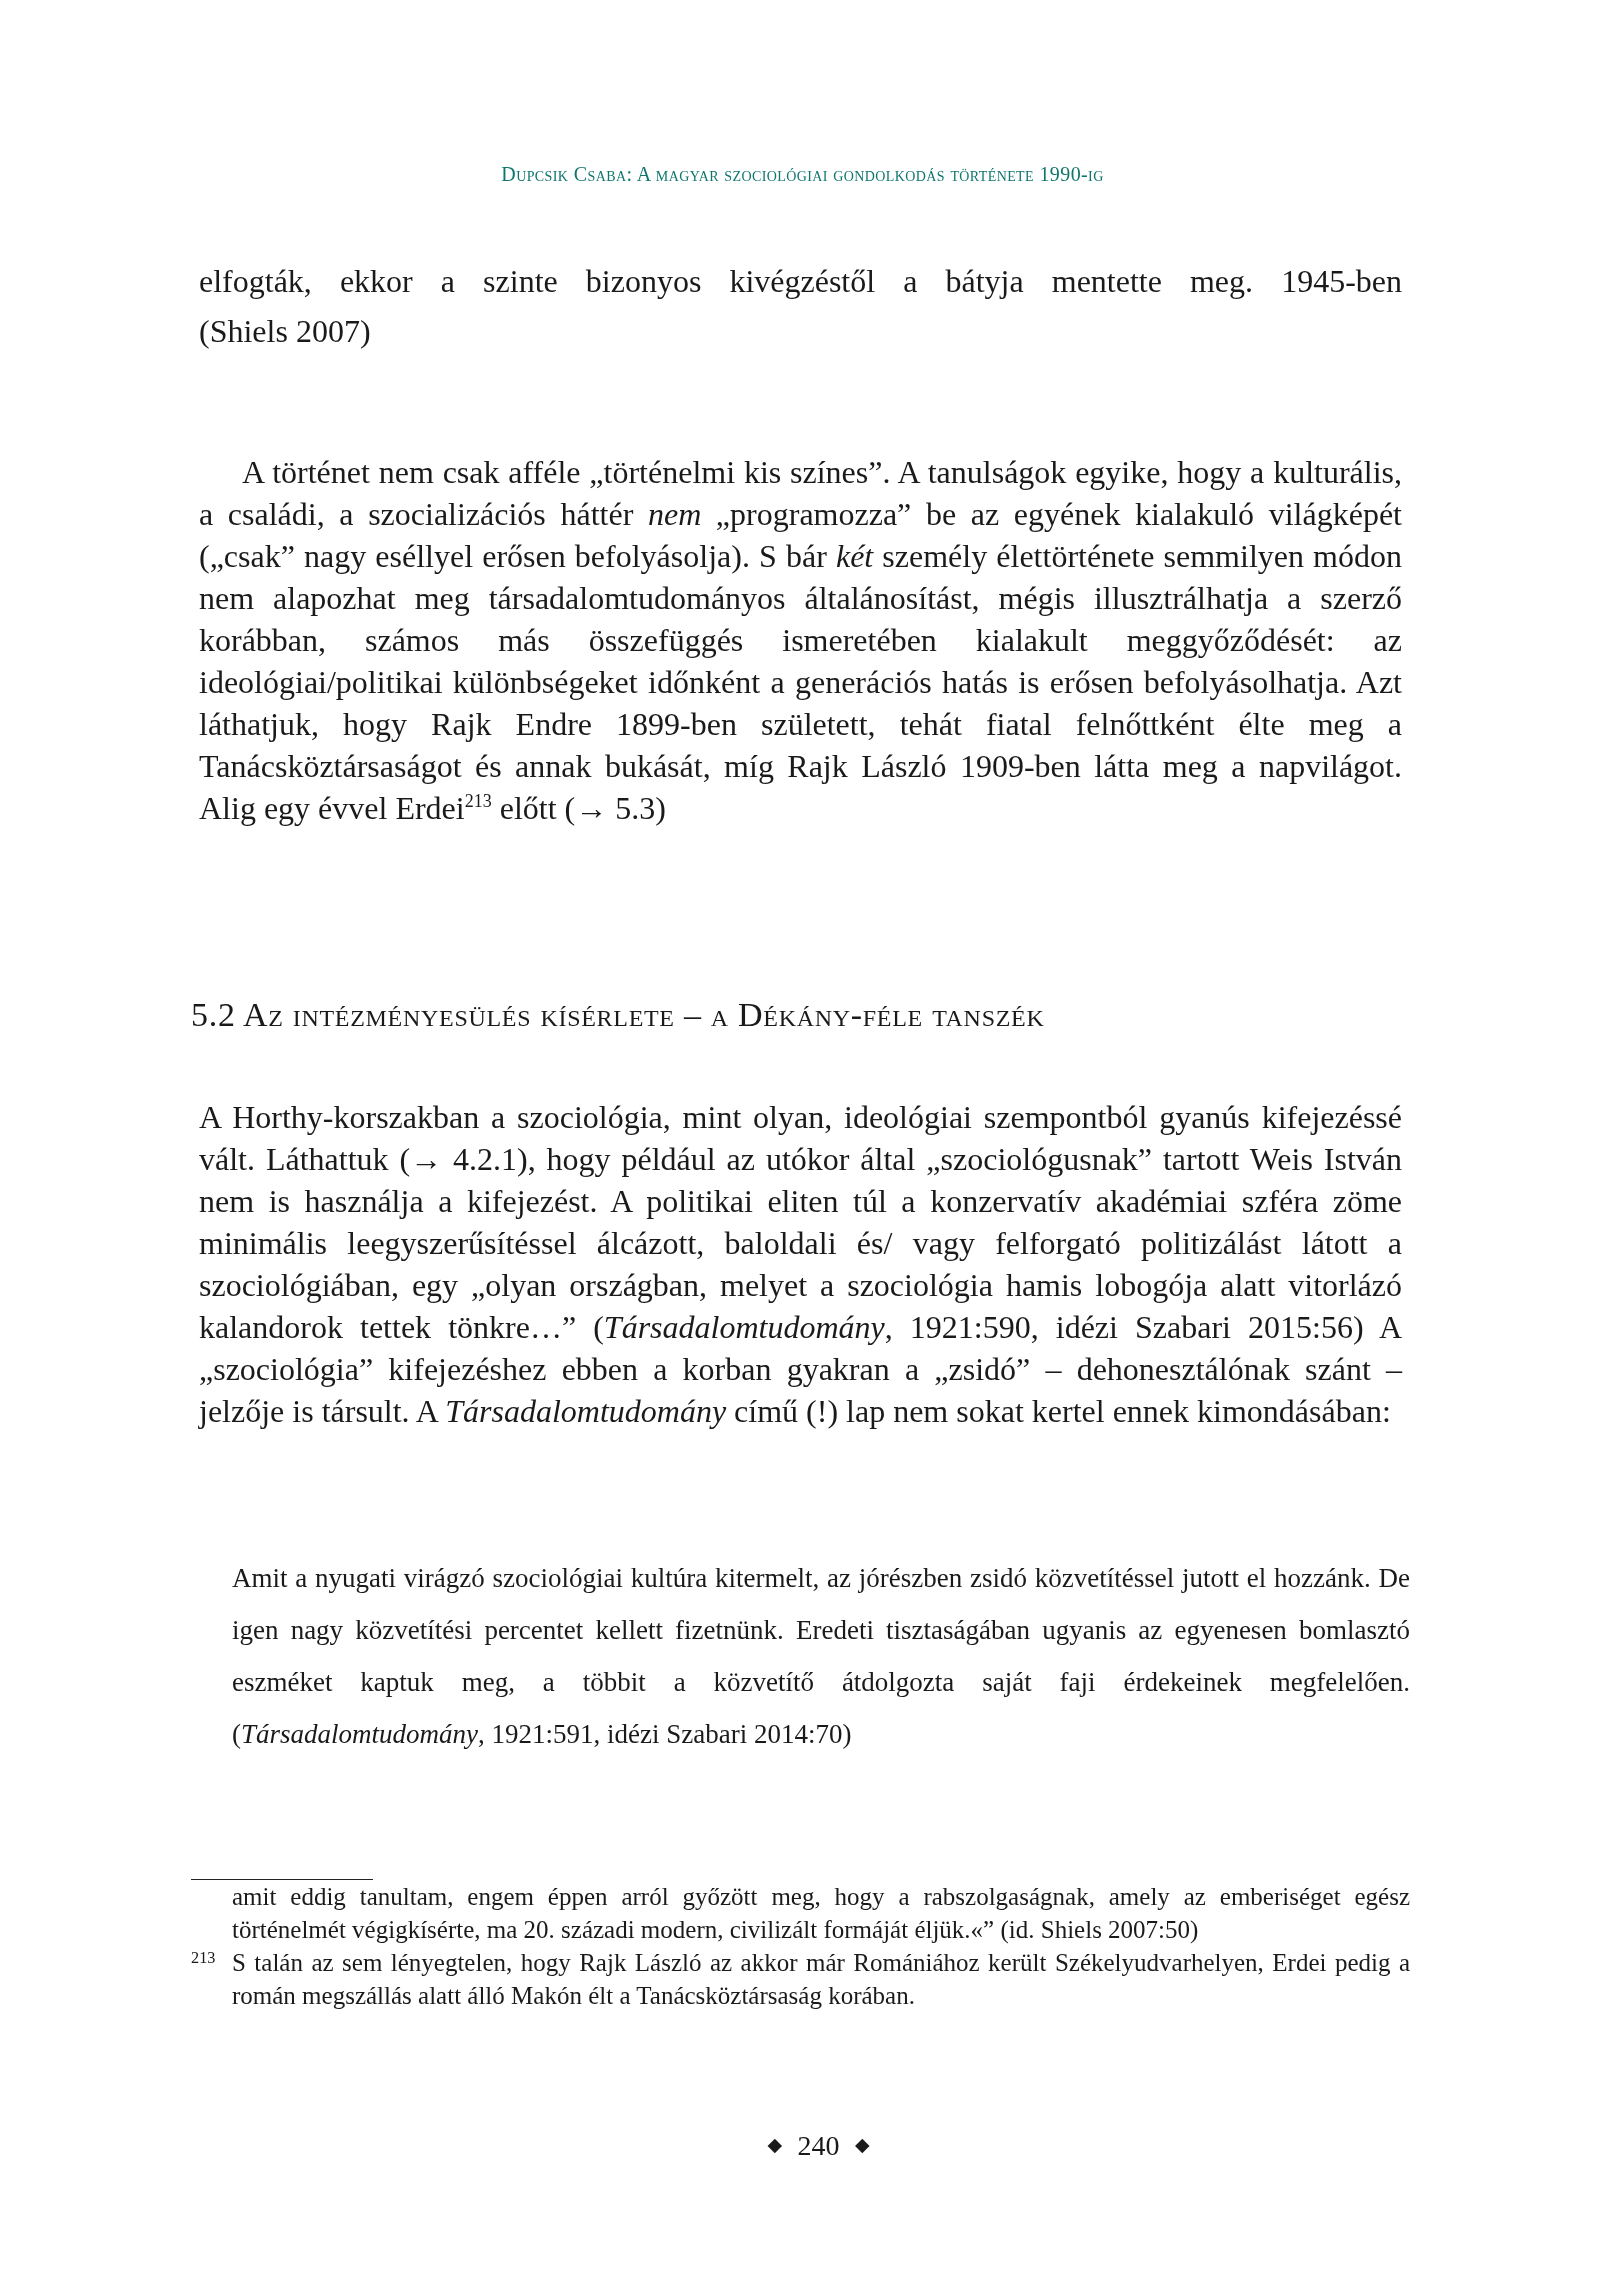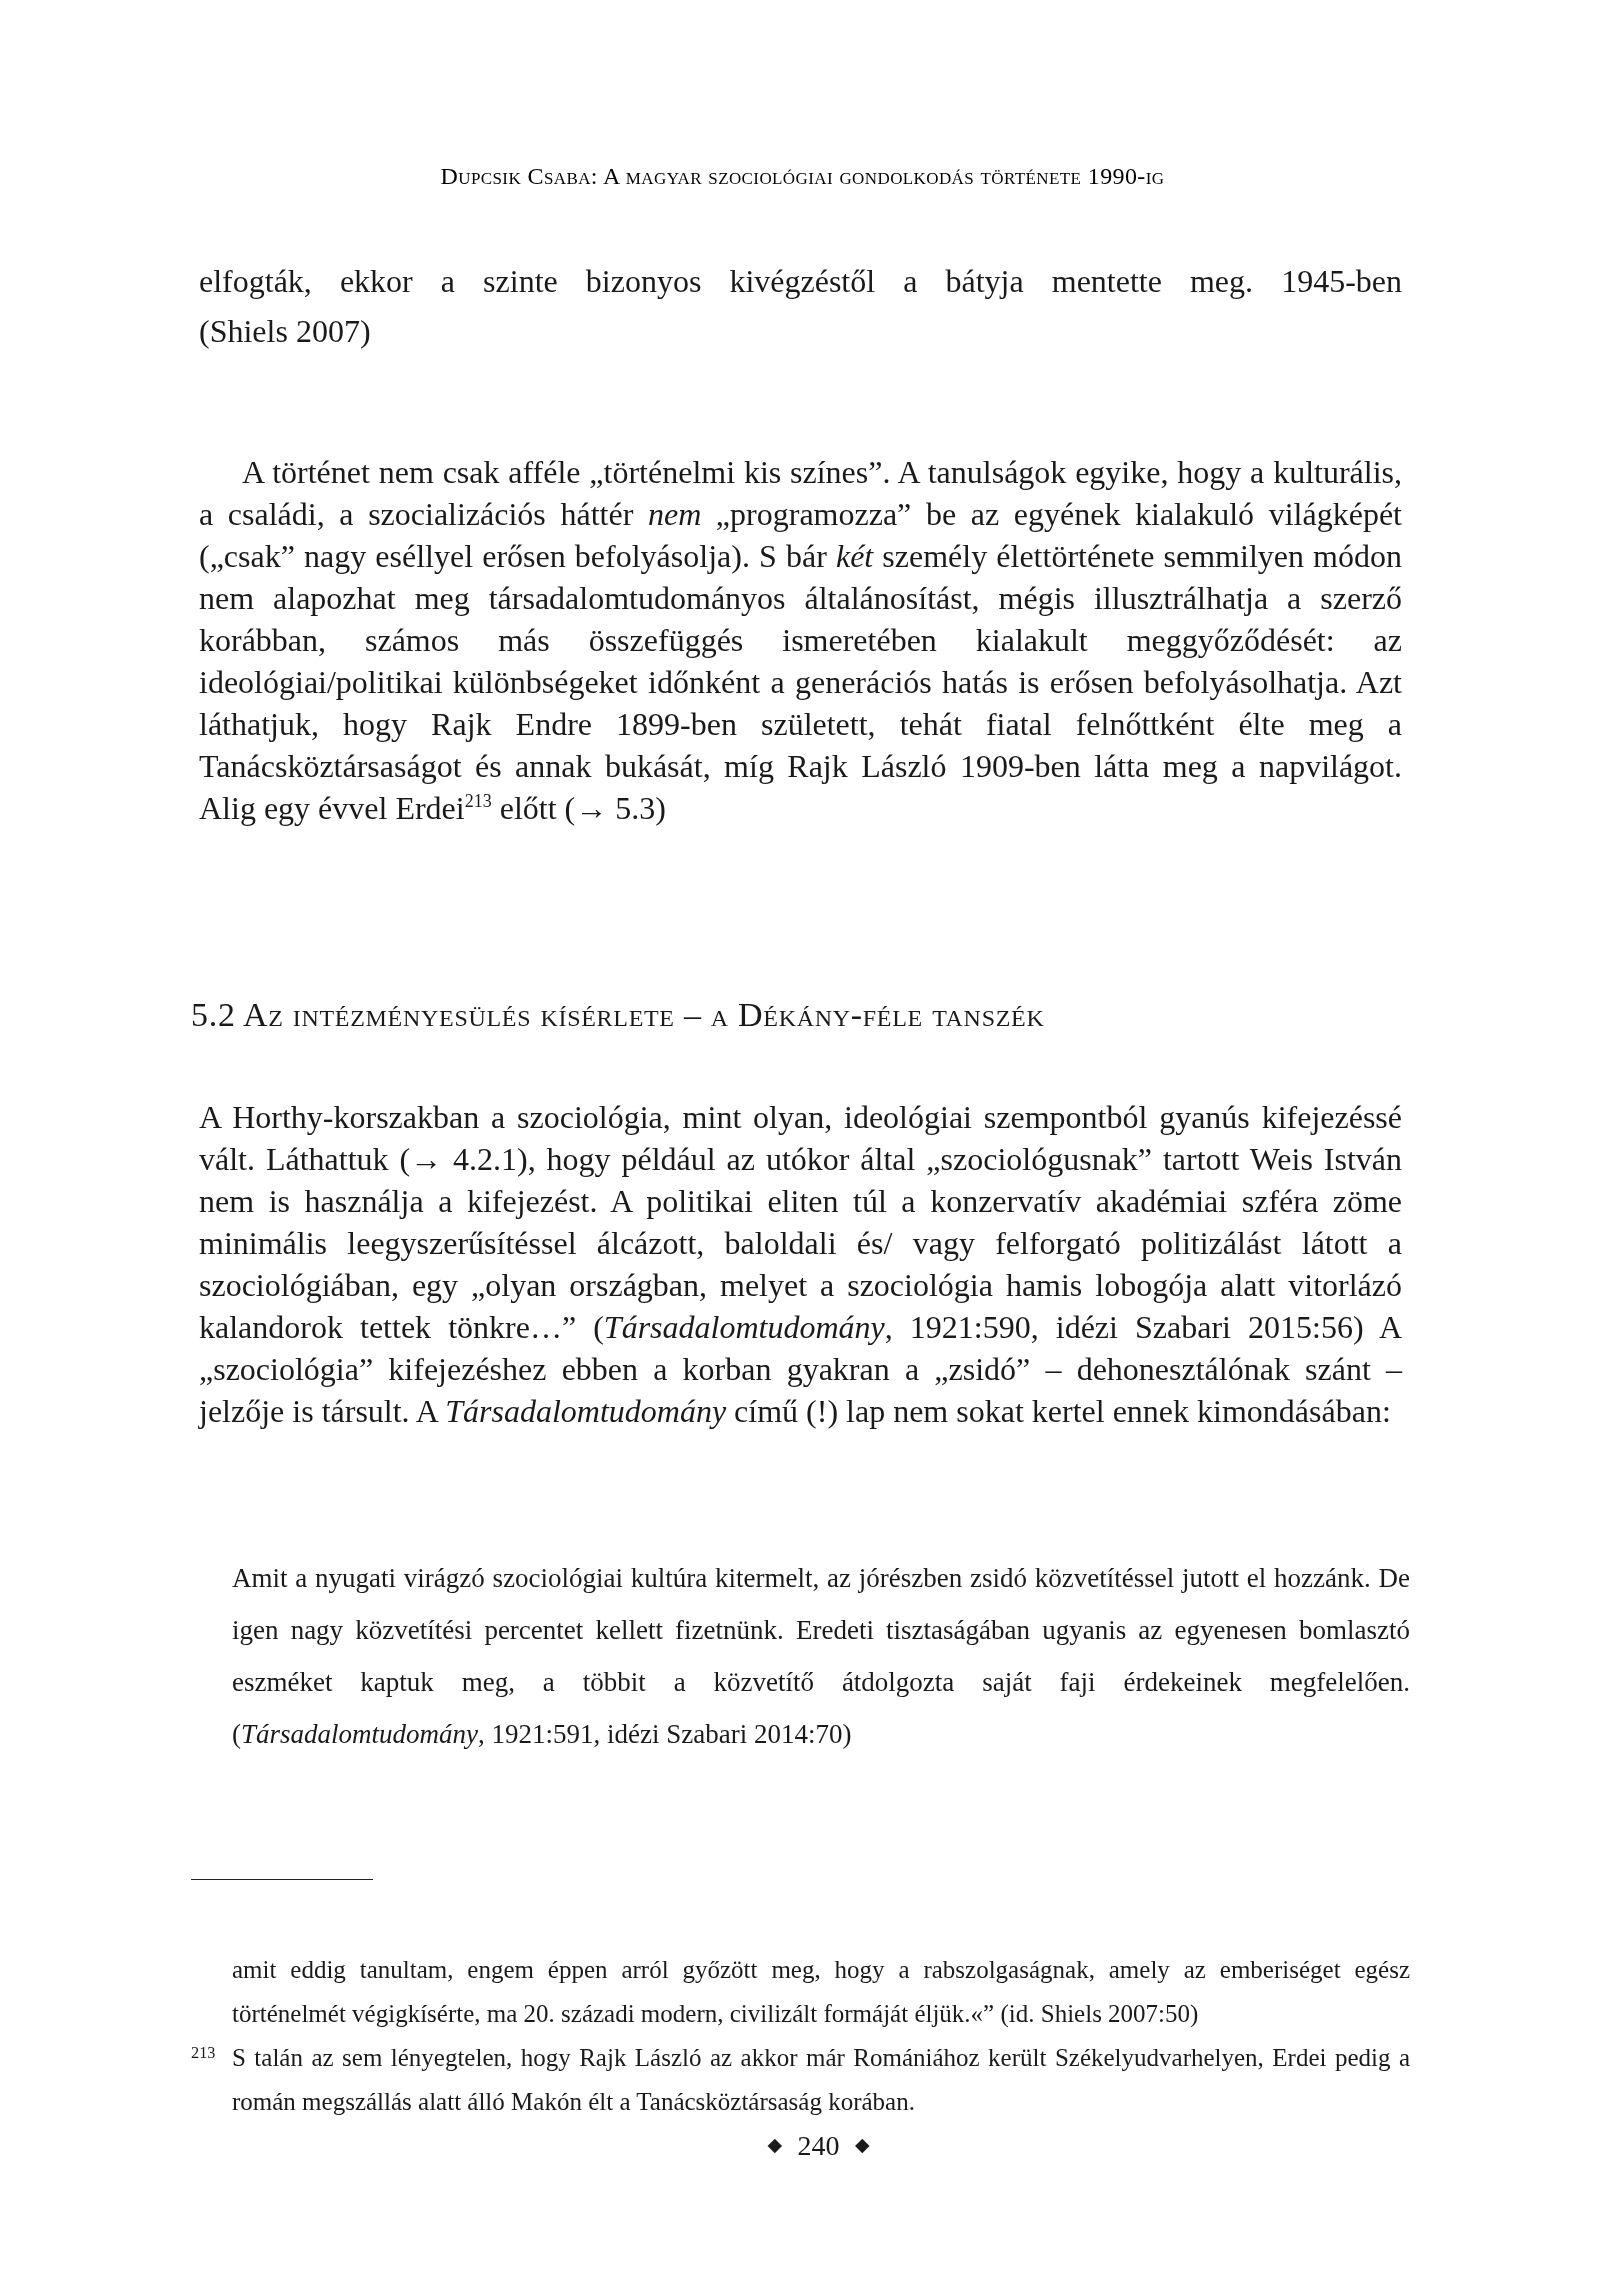--- a/index.html
+++ b/index.html
@@ -5,22 +5,22 @@
     html, body { margin: 0; padding: 0; background: #ffffff; }
     body {
       width: 1605px; height: 2295px; position: relative; overflow: hidden;
       font-family: "Liberation Serif", "DejaVu Serif", serif;
       color: #1a1a1a;
     }
     .page { position: absolute; left: 0; top: 0; width: 1605px; height: 2295px; }
 
     .running-header {
       position: absolute; top: 163px; left: 0; width: 1605px;
-      text-align: center; font-size: 24px; letter-spacing: 0.4px;
-      font-variant: small-caps; color: #000000;
+      text-align: center; font-size: 20px; letter-spacing: 0.4px;
+      font-variant: small-caps; color: #0f766e;
     }
 
     .block {
       position: absolute; left: 191px; width: 1219px;
       font-size: 32px; line-height: 42px; text-align: justify;
     }
     .block p { margin: 8px; }
     .block p.indent { text-indent: 43px; }
     .justify-last { text-align-last: justify; }
 
@@ -39,22 +39,22 @@
       position: absolute; left: 232px; width: 1178px; top: 1552px;
       font-size: 27px; line-height: 52px; text-align: justify;
     }
     .blockquote p { margin: 0; }
 
     .fn-rule {
       position: absolute; left: 191px; top: 1879px; width: 182px; height: 0;
       border-top: 1.3px solid #222;
     }
     .footnotes {
-      position: absolute; left: 232px; top: 1948px; width: 1178px;
-      font-size: 25px; line-height: 44px; text-align: justify;
+      position: absolute; left: 232px; top: 1880px; width: 1178px;
+      font-size: 25px; line-height: 33px; text-align: justify;
     }
     .footnotes p { margin: 0; position: relative; }
     .fn-num {
       position: absolute; left: -41px; top: -5.2px; font-size: 16.3px;
     }
     sup { font-size: 18px; line-height: 0; vertical-align: 12px; }
 
     .page-number {
       position: absolute; top: 2130px; left: 0; width: 1605px; text-align: center;
       font-size: 28px;

